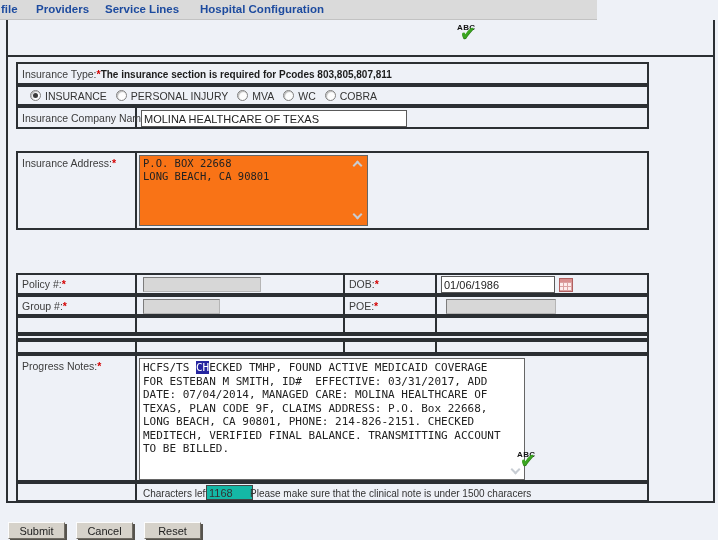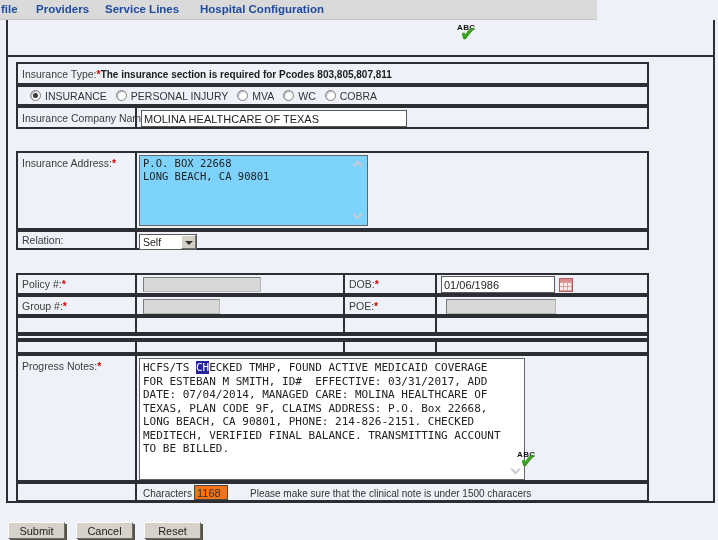--- a/index.html
+++ b/index.html
@@ -57,21 +57,21 @@
   .r-chars{top:462px;height:20px;}
   
   .instype-note{font-weight:bold;font-size:10px;color:#1c1c1c;margin-left:0;}
   
   .radio-wrap{position:absolute;left:12px;top:0;height:100%;display:flex;align-items:center;gap:9px;}
   .radio-item{display:flex;align-items:center;gap:4px;cursor:pointer;}
   .radio{width:11px;height:11px;border-radius:50%;background:#fdfdfd;border:1px solid #808080;box-shadow:inset 1px 1px 1px #b9b9b9;position:relative;}
   .radio.checked::after{content:"";position:absolute;left:2px;top:2px;width:5px;height:5px;border-radius:50%;background:#3a3a3a;}
   .radio-label{font-size:10.5px;color:#333;}
   
-  .addr-textarea{position:absolute;left:121px;top:2px;width:229px;height:71px;resize:none;border:1px solid #666;background:#7dd3fc;
+  .addr-textarea{position:absolute;left:121px;top:2px;width:229px;height:71px;resize:none;border:1px solid #666;background:#f97316;
     font-family:"DejaVu Sans Mono","Liberation Mono",monospace;font-size:10.5px;line-height:13px;padding:1px 3px;overflow:hidden;color:#222;}
   .chev{position:absolute;width:7px;height:7px;border-right:2px solid #c7ccd3;border-bottom:2px solid #c7ccd3;cursor:pointer;}
   .chev-up{transform:rotate(-135deg);}
   .chev-down{transform:rotate(45deg);}
   
   .select{position:absolute;left:121px;top:2px;width:58px;height:16px;background:#fff;border:1px solid #5a5a5a;cursor:pointer;}
   .select .sel-text{position:absolute;left:3px;top:1px;font-size:10.5px;color:#222;}
   .select .sel-arrow{position:absolute;right:0;top:0;width:15px;height:14px;background:#d4d0c8;border:1px solid;border-color:#fff #6d6d6d #6d6d6d #fff;}
   .select .sel-arrow::after{content:"";position:absolute;left:3px;top:5px;border:4px solid transparent;border-top-color:#333;}
   
@@ -81,21 +81,21 @@
       repeating-linear-gradient(90deg, rgba(0,0,0,0) 0 3px, #dba2a2 3px 4px),
       repeating-linear-gradient(rgba(0,0,0,0) 0 3px, #dba2a2 3px 4px),
       #fdecec;}
   
   .notes-box{position:absolute;left:121px;top:2px;width:386px;height:122px;background:#fff;border:1px solid #666;
     font-family:"DejaVu Sans Mono","Liberation Mono",monospace;font-size:11px;line-height:13.5px;color:#222;
     padding:2px 12px 2px 3px;white-space:pre-wrap;word-wrap:break-word;overflow:hidden;cursor:text;}
   .hl{background:var(--selection);color:#fff;}
   
   .chars-label{position:absolute;left:125px;top:4px;font-size:10px;color:#333;}
-  .chars-input{position:absolute;left:176px;top:1px;width:34px;height:15px;border:1px solid #444;background:#f97316;
+  .chars-input{position:absolute;left:188px;top:1px;width:47px;height:15px;border:1px solid #444;background:#14b8a6;
     font-family:"Liberation Sans",sans-serif;font-size:11px;padding:0 2px;color:#333;}
   .chars-note{position:absolute;left:232px;top:4px;font-size:10px;color:#333;white-space:nowrap;}
   
   .btn{position:absolute;top:522px;width:57px;height:17px;background:#d6d2ca;
     border:1px solid;border-color:#fcfcfc #6f6b63 #6f6b63 #fcfcfc;
     box-shadow:2px 2px 0 0 #56534d;
     font-family:"Liberation Sans",sans-serif;font-size:11px;color:#222;text-align:center;line-height:14px;cursor:pointer;padding:0;}
   .btn-submit{left:8px;} .btn-cancel{left:76px;} .btn-reset{left:144px;}
 </style>
 </head>
@@ -158,28 +158,20 @@
 
   <div class="row r-address">
     <div class="cell-divider d1"></div>
     <span class="lbl lbl-top"><span>Insurance Address:</span><span class="star">*</span></span>
     <textarea class="addr-textarea" style="">P.O. BOX 22668
 LONG BEACH, CA 90801</textarea>
     <span class="chev chev-up" style="left:336px;top:9px;"></span>
     <span class="chev chev-down" style="left:336px;top:58px;"></span>
   </div>
 
-  <div class="row r-relation">
-    <div class="cell-divider d1"></div>
-    <span class="lbl">Relation:</span>
-    <div class="select">
-      <span class="sel-text">Self</span>
-      <span class="sel-arrow"></span>
-    </div>
-  </div>
 
 
   <div class="row r-policy">
     <div class="cell-divider d1"></div>
     <div class="cell-divider d2"></div>
     <div class="cell-divider d3"></div>
     <span class="lbl"><span>Policy #:</span><span class="star">*</span></span>
     <input class="disabled-input" style="left: 125px; top: 2px; width: 118px;" disabled="" value="">
     <span class="lbl" style="left:331px;"><span>DOB:</span><span class="star">*</span></span>
     <input class="txt-input" style="left: 423px; top: 1px; width: 114px;" value="01/06/1986">

